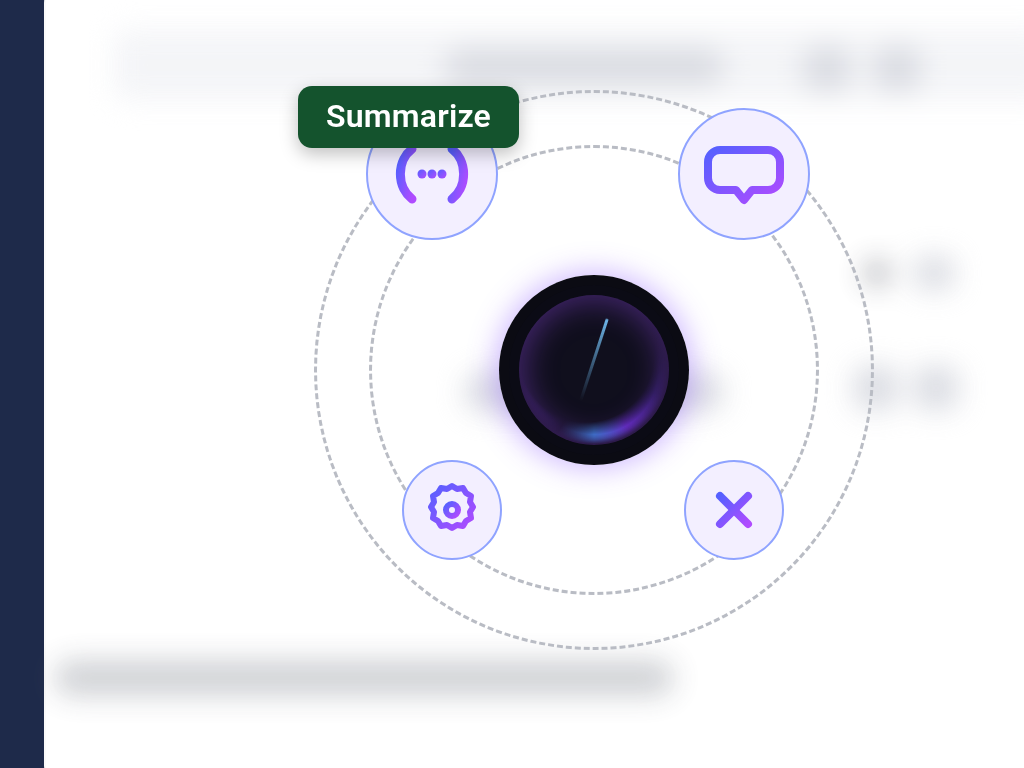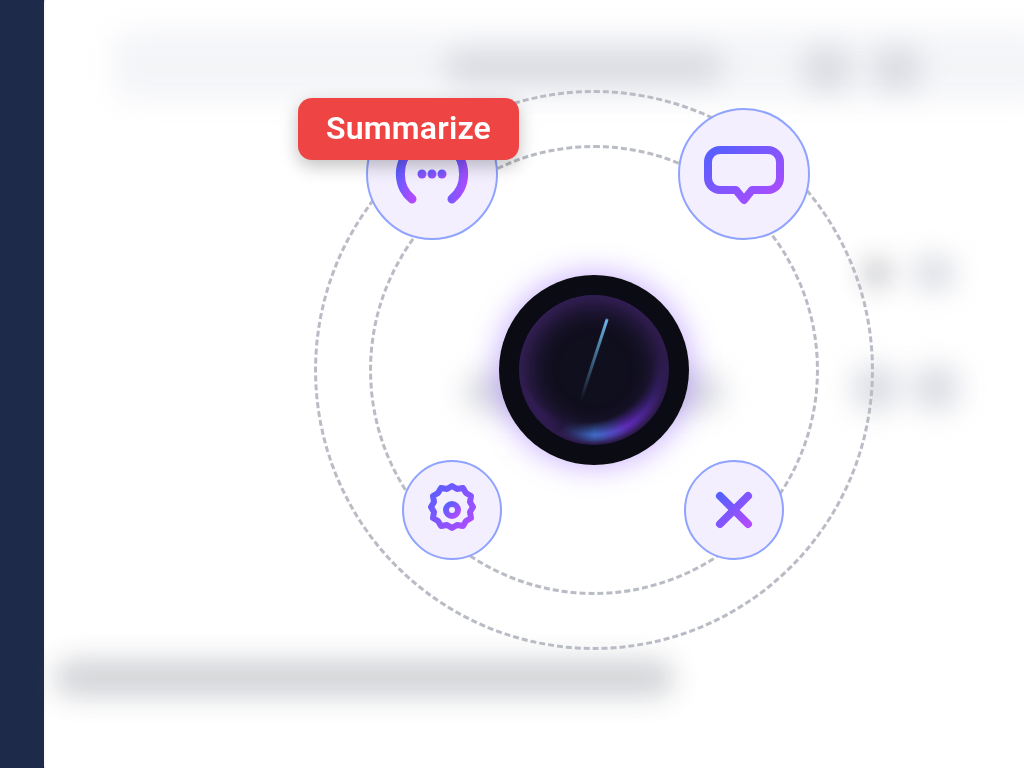--- a/index.html
+++ b/index.html
@@ -156,30 +156,29 @@
   .sat.tr { left: 364px; top: 18px; }   
   .sat.bl { left: 88px;  top: 370px; }  
   .sat.br { left: 370px; top: 370px; }  
 
   
   .tooltip {
     position: absolute;
     left: 298px;
     top: 86px;
     padding: 14px 28px 16px 28px;
-    background: #ef4444;
+    background: #14532d;
     color: #ffffff;
     font-size: 32px;
     font-weight: 600;
     border-radius: 14px;
     line-height: 1;
     letter-spacing: 0.2px;
     box-shadow: 0 6px 18px rgba(0,0,0,0.25);
     white-space: nowrap;
-    margin-top: 12px;
   }
 
   
   .grad-stop-a { stop-color:#5560ff; }
   .grad-stop-b { stop-color:#b04bff; }
 
   
   .frame {
     position: absolute;
     inset: 0;

